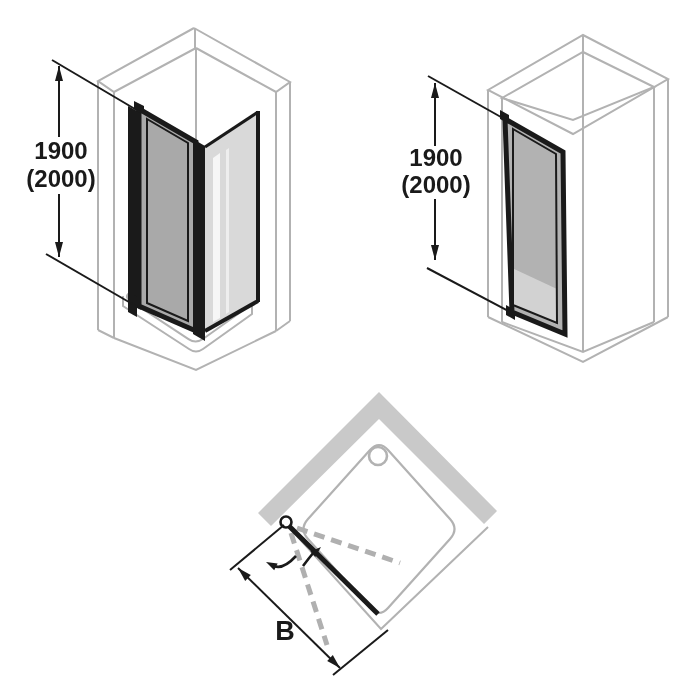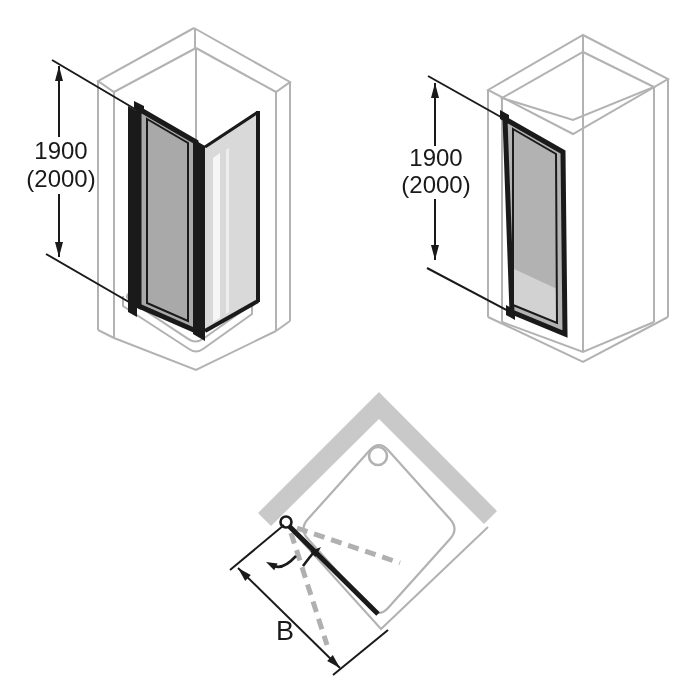--- a/index.html
+++ b/index.html
@@ -1,16 +1,16 @@
 <!DOCTYPE html>
 <html><head>
 <meta charset="utf-8">
 <style>
   html,body{margin:0;padding:0;background:#ffffff;}
-  .page{width:700px;height:700px;background:#fff;position:relative;overflow:hidden;}
+  .page{width:700px;height:700px;background:#fff;position:relative;overflow:hidden;font-weight:bold;}
   svg{display:block;}
   text{font-family:"Liberation Sans","DejaVu Sans",sans-serif;fill:#1a1a1a;}
   .dim-text{font-size:24px;}
   .plan-text{font-size:27px;}
   .gray-line{stroke:#b2b2b2;stroke-width:2;fill:none;}
   .gray-fill-line{stroke:#b2b2b2;stroke-width:2;fill:#ffffff;}
   .ink{stroke:#1a1a1a;fill:none;}
   .dim-line{stroke:#1a1a1a;stroke-width:2;fill:none;}
   .arrowhead{fill:#1a1a1a;stroke:none;}
 </style>

